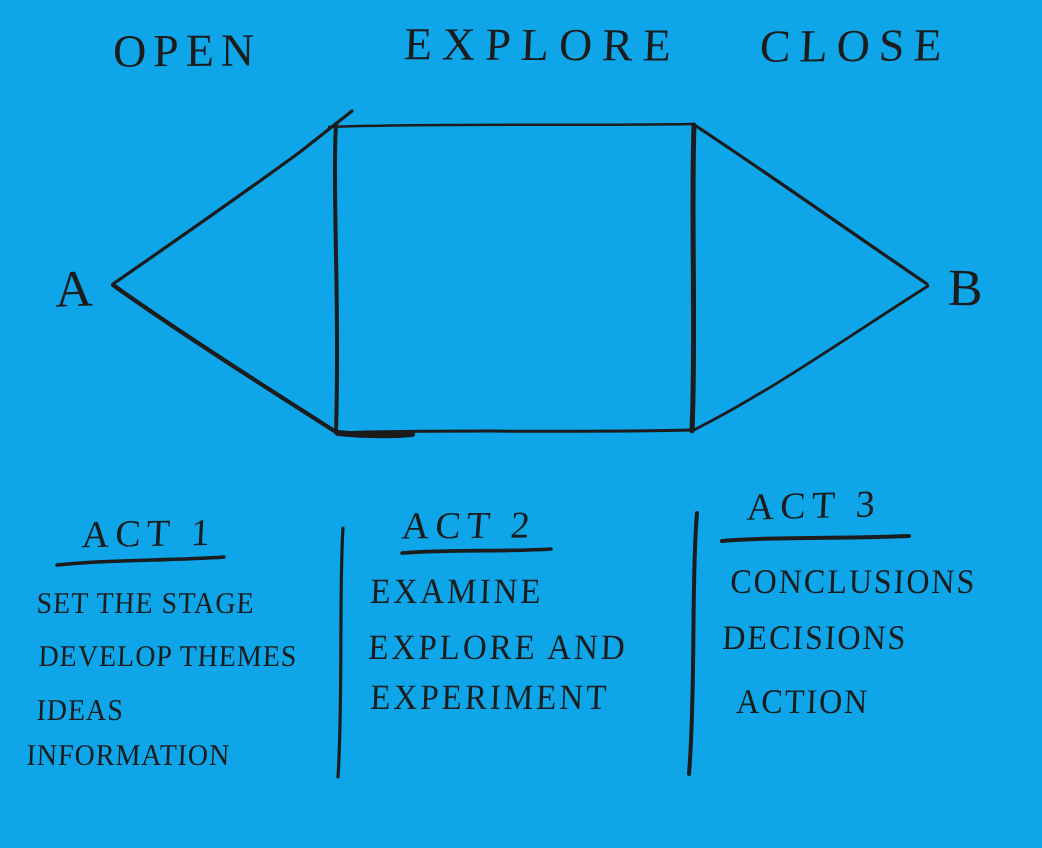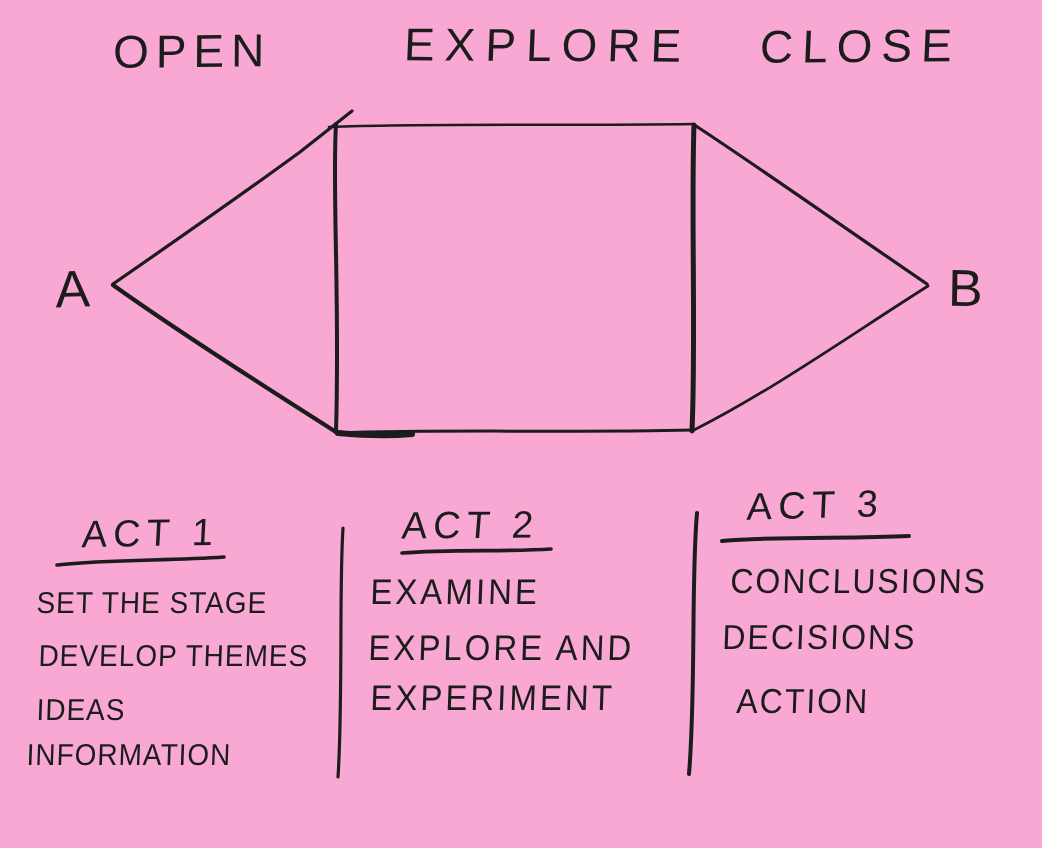--- a/index.html
+++ b/index.html
@@ -1,21 +1,21 @@
 <!DOCTYPE html>
 <html><head>
 <meta charset="utf-8">
 <style>
   html,body{margin:0;padding:0;background:#ffffff;}
   .page{
     position:relative;
     width:1042px;height:848px;
-    background:#f9a8d4;
+    background:#0ea5e9;
     overflow:hidden;
-    font-family:Liberation Sans, sans-serif;
+    font-family:Liberation Serif, serif;
     color:#1c1c1c;
   }
   svg.ink{position:absolute;left:0;top:0;}
   .txt{
     position:absolute;
     white-space:nowrap;
     color:#1c1c1c;
     transform:skewX(-2deg);
     line-height:1;
   }

